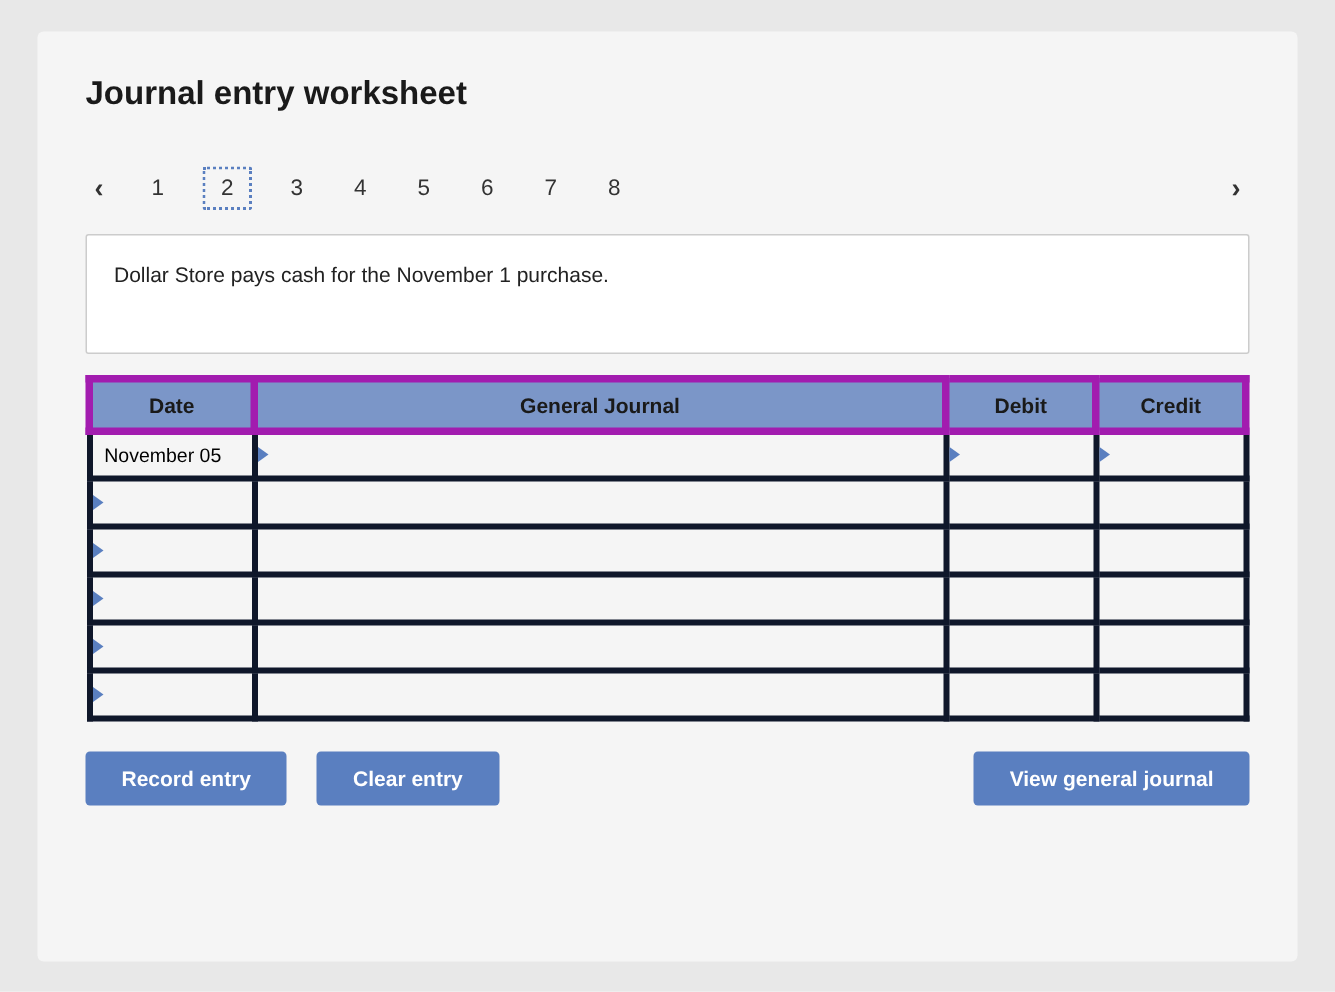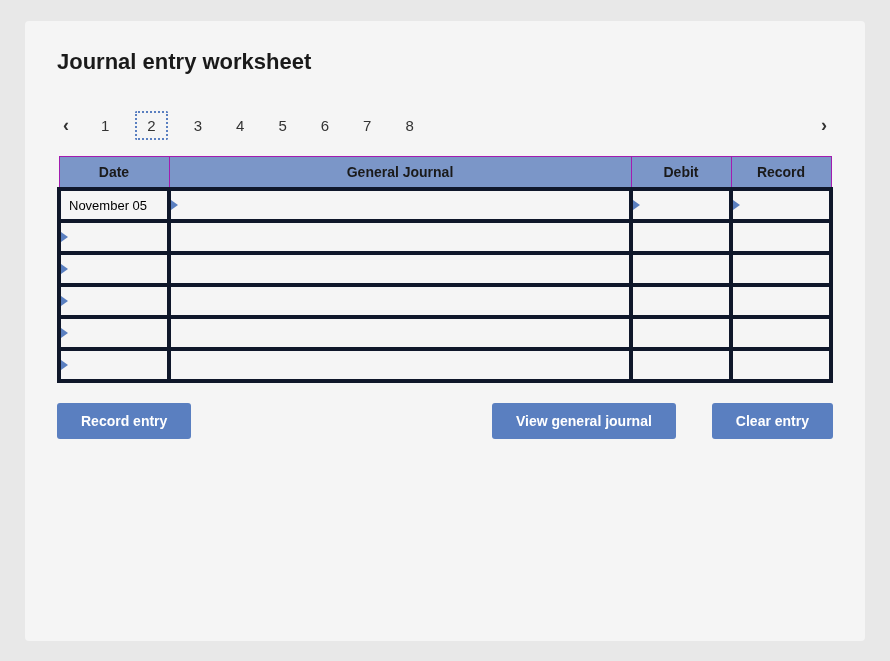--- a/index.html
+++ b/index.html
@@ -72,21 +72,21 @@
       width: 100%;
       border-collapse: collapse;
       border: 1px solid #8899bb;
     }
     .journal-table th {
       background: #7b96c8;
       color: #1a1a1a;
       font-weight: bold;
       padding: 7px 10px;
       text-align: center;
-      border: 1px solid #a21caf;
+      border: 5px solid #a21caf;
       font-size: 14px;
     }
     .journal-table th.date-col { width: 110px; text-align: center; }
     .journal-table th.gj-col { text-align: center; }
     .journal-table th.debit-col { width: 100px; text-align: center; }
     .journal-table th.credit-col { width: 100px; text-align: center; }
     .journal-table td {
       border: 4px solid #0f172a;
       padding: 0;
       height: 32px;
@@ -118,21 +118,21 @@
     .cell-with-triangle {
       display: flex;
       align-items: center;
       height: 100%;
     }
     .cell-with-triangle input {
       flex: 1;
     }
     .btn-row {
       display: flex;
-      gap: 36px;
+      gap: 20px;
       margin-top: 20px;
       align-items: center;
     }
     .btn {
       padding: 10px 24px;
       border: none;
       border-radius: 3px;
       font-size: 14px;
       font-weight: bold;
       cursor: pointer;
@@ -159,29 +159,32 @@
     <span class="tab-num active">2</span>
     <span class="tab-num">3</span>
     <span class="tab-num">4</span>
     <span class="tab-num">5</span>
     <span class="tab-num">6</span>
     <span class="tab-num">7</span>
     <span class="tab-num">8</span>
     <button class="tab-nav-arrow" style="margin-left:auto;">›</button>
   </div>
 
+  <div class="description-box">
+    <span>Dollar Store pays cash for the November 1 purchase.</span>
+  </div>
 
 
   <table class="journal-table">
     <thead>
       <tr>
         <th class="date-col">Date</th>
         <th class="gj-col">General Journal</th>
         <th class="debit-col">Debit</th>
-        <th class="credit-col">Record</th>
+        <th class="credit-col">Credit</th>
       </tr>
     </thead>
     <tbody>
       <tr>
         <td class="date-cell">
           <span class="row-first-date">November 05</span>
         </td>
         <td class="gj-cell">
           <div class="cell-with-triangle">
             <span class="triangle-indicator"></span>
@@ -284,16 +287,16 @@
         </td>
         <td class="credit-cell">
           <input type="text" style="">
         </td>
       </tr>
     </tbody>
   </table>
 
   <div class="btn-row">
     <button class="btn">Record entry</button>
+    <button class="btn">Clear entry</button>
     <button class="btn btn-right">View general journal</button>
-    <button class="btn">Clear entry</button>
   </div>
 </div>
 
 </body></html>

